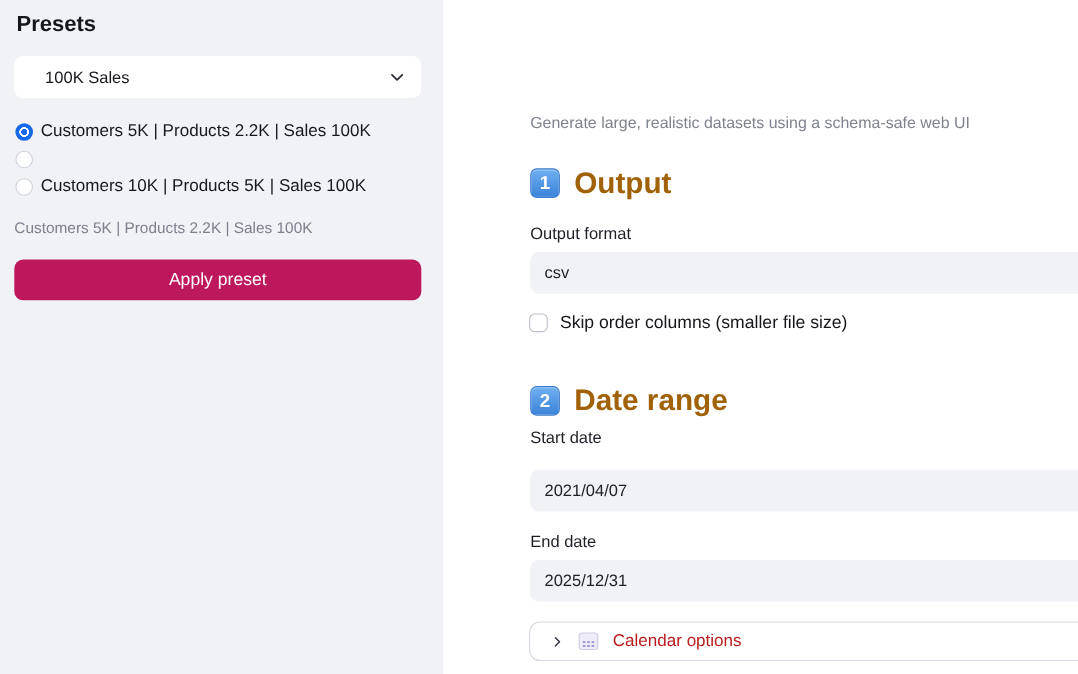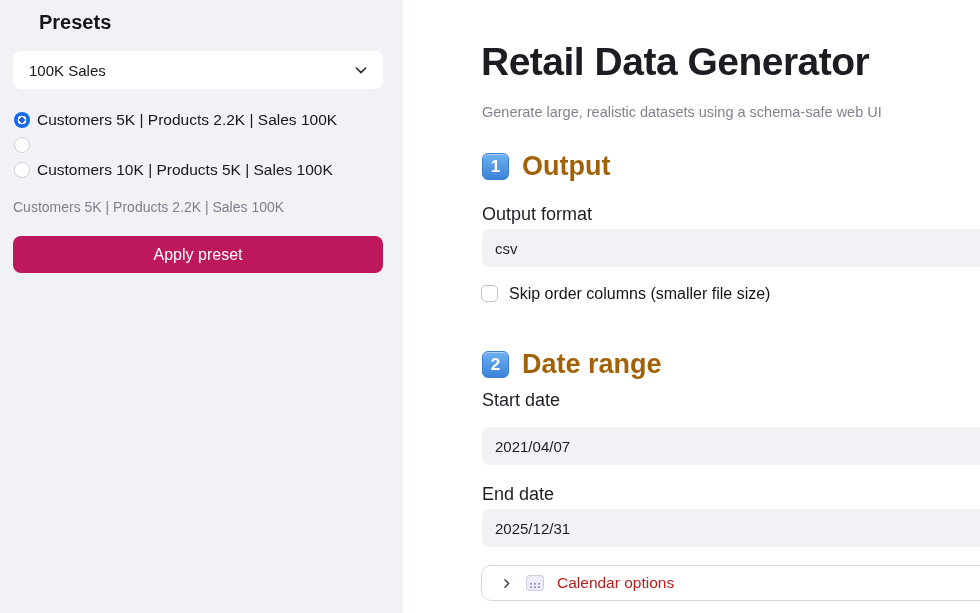--- a/index.html
+++ b/index.html
@@ -2,23 +2,23 @@
 <html><head>
 <meta charset="utf-8">
 <style>
   * { margin:0; padding:0; box-sizing:border-box; }
   html,body { width:980px; height:613px; overflow:hidden; background:#fff;
               font-family:"Liberation Sans","DejaVu Sans",sans-serif; }
   .stage { position:relative; width:980px; height:613px; overflow:hidden; background:#ffffff; }
 
   
   .sidebar { position:absolute; left:0; top:0; width:403px; height:613px; background:#f0f2f6; }
-  .sb-heading { position:absolute; left:15px; top:11px; font-size:20px; font-weight:700; color:#15171c;margin-left:24px; }
+  .sb-heading { position:absolute; left:15px; top:11px; font-size:20px; font-weight:700; color:#15171c; }
   .selectbox { position:absolute; left:13px; top:51px; width:370px; height:38px; background:#ffffff;
-               border-radius:8px; display:flex; align-items:center; padding:0 14px 0 16px; cursor:pointer; }
+               border-radius:8px; display:flex; align-items:center; padding:0 14px 0 28px; cursor:pointer; }
   .selectbox .sel-value { font-size:15px; color:#17181d; flex:1; }
   .radio-group { position:absolute; left:14px; top:109px; }
   .radio-row { display:flex; align-items:center; height:22px; margin-bottom:3px; cursor:pointer; }
   .radio-dot { width:16px; height:16px; border-radius:50%; flex:0 0 16px; margin-right:7px; }
   .radio-row.selected .radio-dot {
       background:radial-gradient(circle,#1668ec 0 2.6px,#ffffff 2.9px 4.3px,#1668ec 4.6px 100%); }
   .radio-row.unselected .radio-dot { background:#ffffff; border:1.5px solid #cdd2db; }
   .radio-label { font-size:15.5px; color:#17181d; white-space:nowrap; }
   .sb-caption { position:absolute; left:13px; top:199px; font-size:14px; color:#7d818c; white-space:nowrap; }
   .apply-btn { position:absolute; left:13px; top:236px; width:370px; height:37px; border:none;
@@ -32,21 +32,21 @@
 
   .sec-header { position:absolute; left:482px; display:flex; align-items:center; gap:13px; }
   .sec-1 { top:151px; } .sec-2 { top:349px; }
   .keycap { width:27px; height:27px; border-radius:6px;
             background:linear-gradient(180deg,#6fb0f0 0%,#3c83da 100%);
             border:1px solid #3a7ccd; box-shadow:inset 0 1px 0 rgba(255,255,255,.45);
             color:#ffffff; font-weight:700; font-size:17px;
             display:flex; align-items:center; justify-content:center; }
   .sec-title { font-size:27px; font-weight:700; color:#a16207; white-space:nowrap; }
 
-  .field-label { position:absolute; left:482px; font-size:18px; color:#1d1f26; white-space:nowrap; }
+  .field-label { position:absolute; left:482px; font-size:15px; color:#1d1f26; white-space:nowrap; }
   .lbl-output { top:204px; } .lbl-start { top:390px; } .lbl-end { top:484px; }
 
   .text-field { position:absolute; left:482px; width:660px; height:38px; background:#f0f2f6;
                 border-radius:8px; display:flex; align-items:center; padding-left:13px;
                 font-size:15px; color:#1d1f26; cursor:text; }
   .fld-format { top:229px; } .fld-start { top:427px; } .fld-end { top:509px; }
 
   .checkbox-row { position:absolute; left:481px; top:285px; display:flex; align-items:flex-start;
                   gap:11px; cursor:pointer; }
   .checkbox-box { width:17px; height:17px; background:#ffffff; border:1.8px solid #bcc0ca; border-radius:5px; }
@@ -96,21 +96,20 @@
         <span class="radio-dot"></span>
         <span class="radio-label">Customers 10K | Products 5K | Sales 100K</span>
       </div>
     </div>
 
     <div class="sb-caption">Customers 5K | Products 2.2K | Sales 100K</div>
 
     <button class="apply-btn">Apply preset</button>
   </aside>
 
-  <h1 class="main-title">Retail Data Generator</h1>
   <div class="subtitle">Generate large, realistic datasets using a schema-safe web UI</div>
 
   <div class="sec-header sec-1">
     <span class="keycap">1</span>
     <span class="sec-title">Output</span>
   </div>
 
   <div class="field-label lbl-output">Output format</div>
   <div class="text-field fld-format">
     <span>csv</span>

